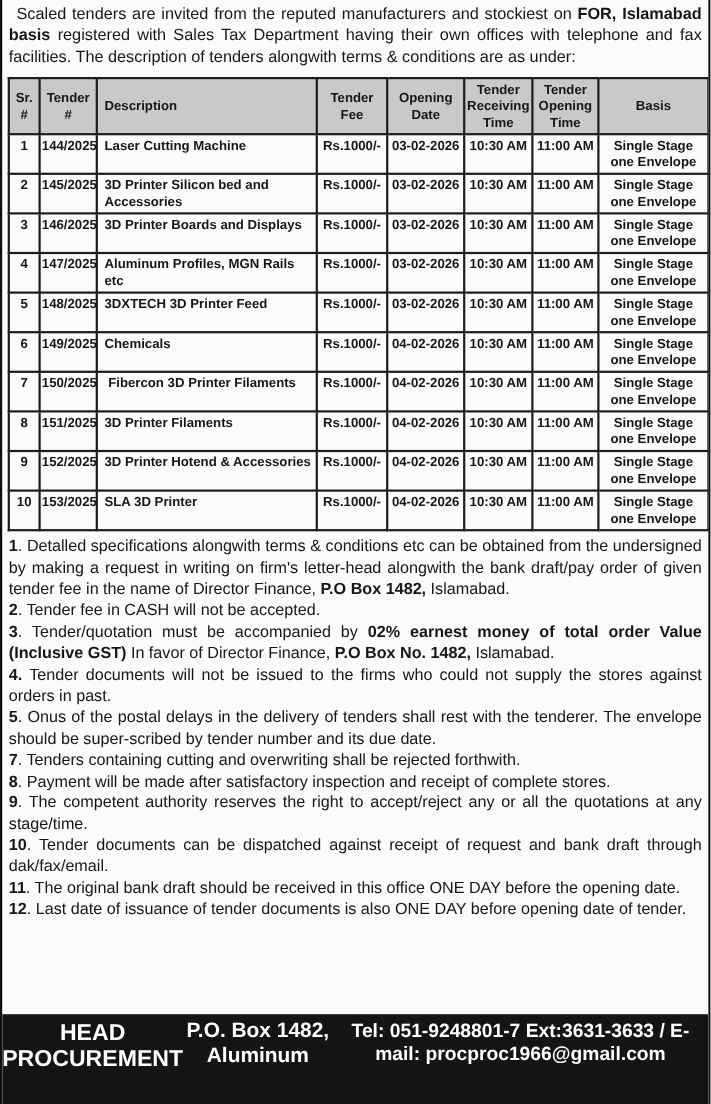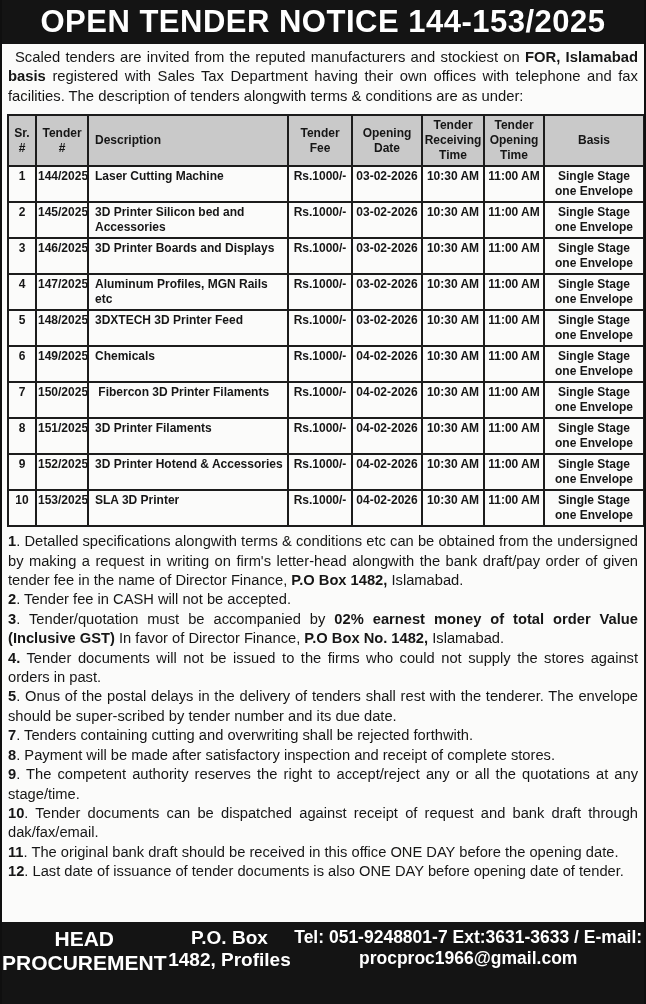--- a/index.html
+++ b/index.html
@@ -64,23 +64,20 @@
   }
   .footer .l1 { font-size: 21px; }
   .footer .l2 { font-size: 19px; }
   .footer .l3 { font-size: 17.5px; }
 </style>
 </head>
 <body>
 
 <div class="page">
 
-  <div class="banner">
-    <span class="title">OPEN TENDER NOTICE 144-153/2025</span>
-  </div>
 
   <div class="intro"><span>Scaled tenders are invited from the reputed manufacturers and stockiest on </span><b>FOR, Islamabad basis</b><span> registered with Sales Tax Department having their own offices with telephone and fax facilities. The description of tenders alongwith terms &amp; conditions are as under:</span></div>
 
   <table class="tender-table">
     <colgroup>
       <col style="width:28px">
         <col style="width:52px">
         <col style="width:200px">
         <col style="width:64px">
       <col style="width:70px">
@@ -264,17 +261,17 @@
       <p><b>10</b><span>. Tender documents can be dispatched against receipt of request and bank draft through dak/fax/email.</span></p>
 
       <p><b>11</b><span>. The original bank draft should be received in this office ONE DAY before the opening date.</span></p>
 
       <p><b>12</b><span>. Last date of issuance of tender documents is also ONE DAY before opening date of tender.</span></p>
 
   </div>
 
   <div class="footer">
     <div class="l1">HEAD PROCUREMENT</div>
-    <div class="l2">P.O. Box 1482, Profiles</div>
+    <div class="l2">P.O. Box 1482, Aluminum</div>
     <div class="l3">Tel: 051-9248801-7 Ext:3631-3633 / E-mail: procproc1966@gmail.com</div>
   </div>
 
 </div>
 
 </body></html>

